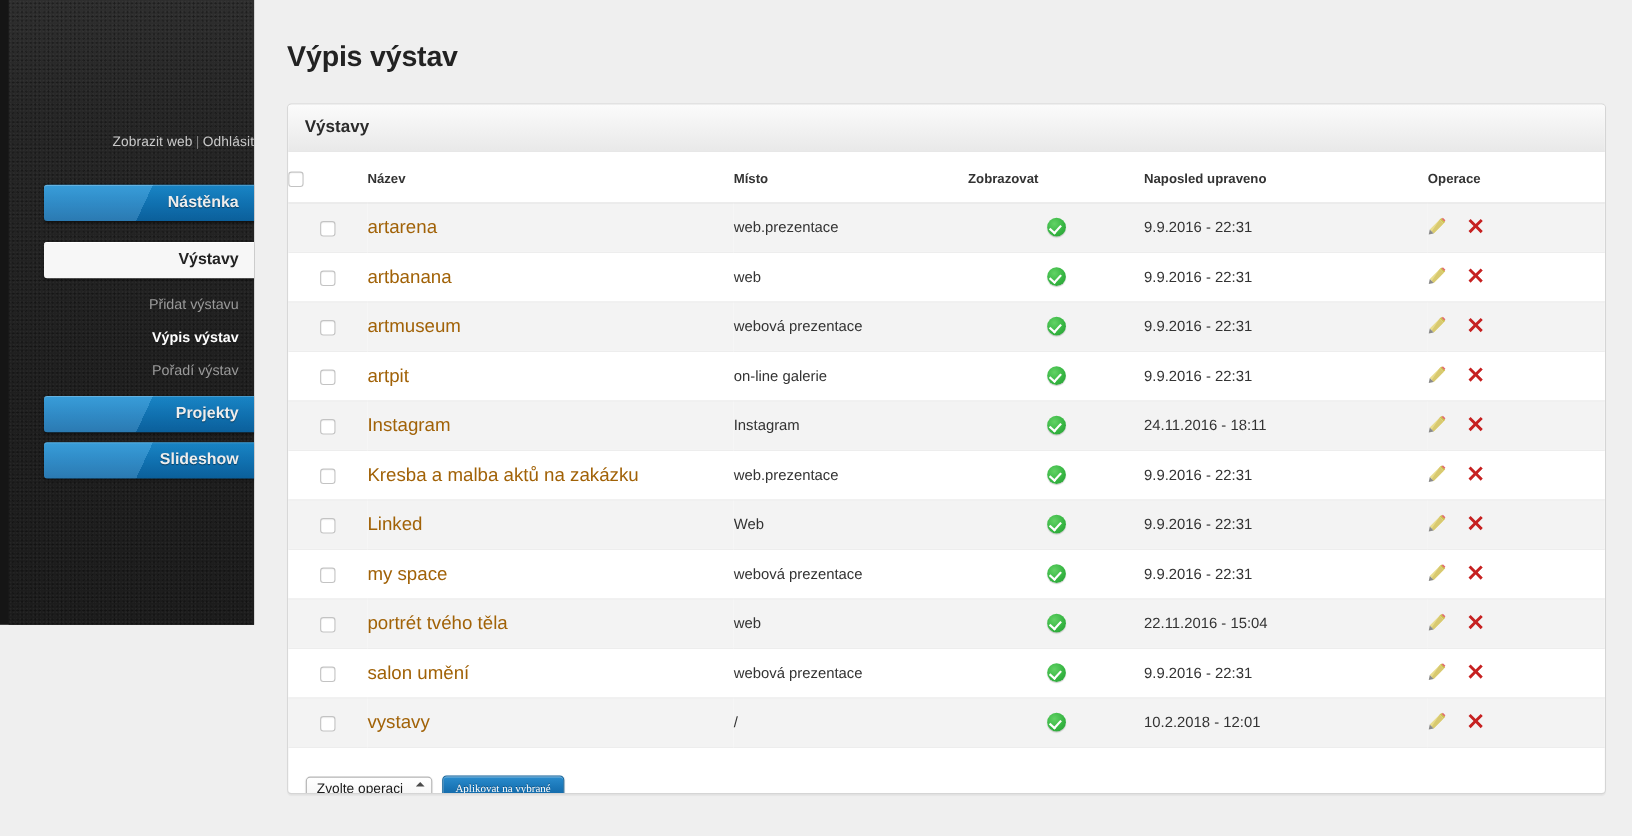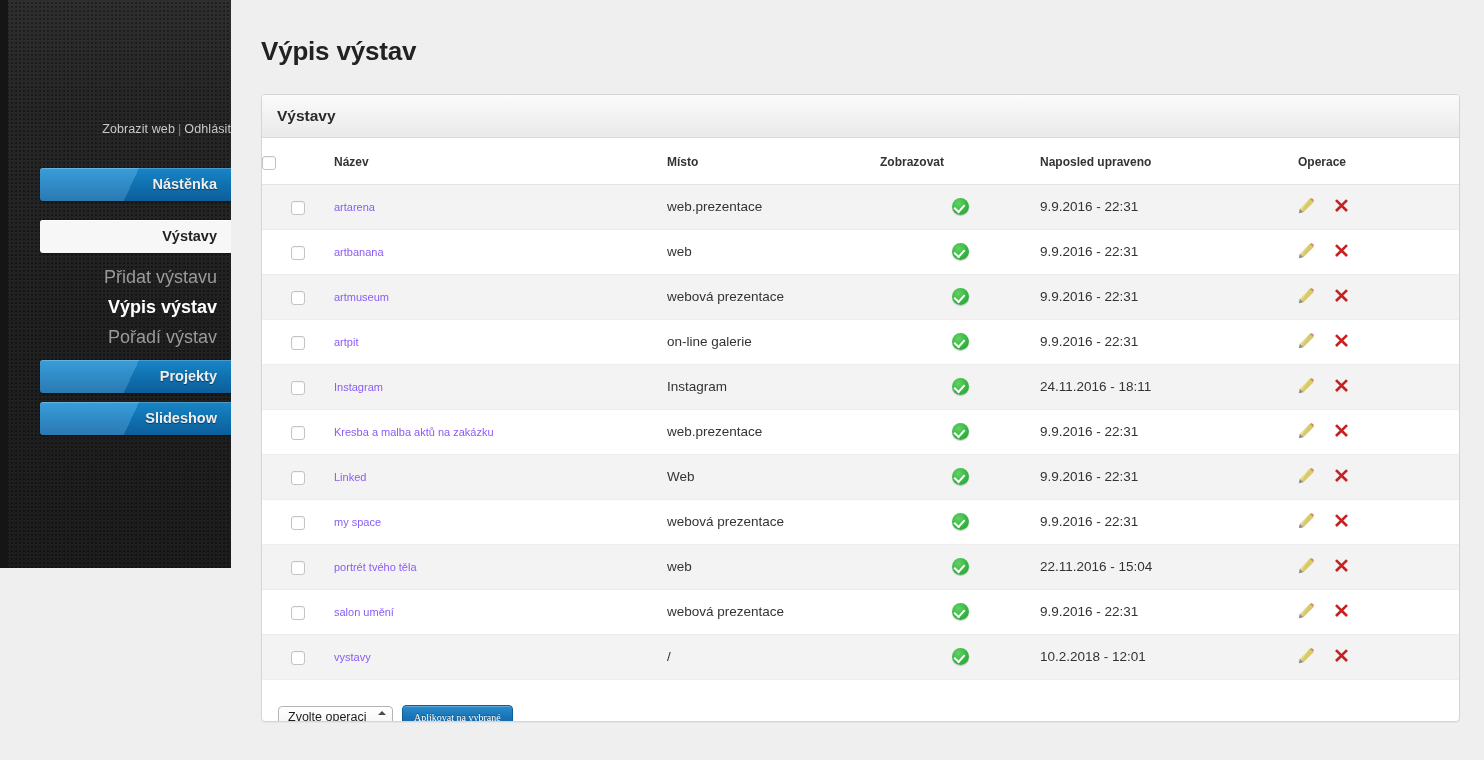--- a/index.html
+++ b/index.html
@@ -78,21 +78,21 @@
   }
   .nav-btn.active-white::after { background:none; }
 
   .subnav { margin:6px 0 8px 0; }
   .subnav-item {
     display:block;
     text-align:right;
     padding-right:14px;
     height:30px; line-height:30px;
     color:#9a9a9a;
-    font-size:18px;
+    font-size:13px;
     text-decoration:none;
     position:relative;
   }
   .subnav-item.current { color:#ffffff; font-weight:bold; }
   .nav-gap { height:10px; }
 
   
   .main {
     flex:1 1 auto;
     height:760px;
@@ -161,21 +161,21 @@
   .chk {
     width:14px;height:14px;
     border:1px solid #c3c3c3;
     border-radius:3px;
     background:#fff;
     display:inline-block;
     vertical-align:middle;
     box-shadow:inset 0 1px 1px rgba(0,0,0,.04);
     cursor:pointer;
   }
-  .link { color:#8b5cf6; text-decoration:none; font-size:11px;margin-top:42px; }
+  .link { color:#a16207; text-decoration:none; font-size:17px;margin-top:42px; }
 
   .tick {
     display:inline-block;
     width:17px;height:17px;
     border-radius:50%;
     background:radial-gradient(circle at 38% 32%, #62d265 0%, #35b441 58%, #2a9c37 100%);
     position:relative;
     vertical-align:middle;
     box-shadow:0 1px 1px rgba(0,0,0,.22);
   }

